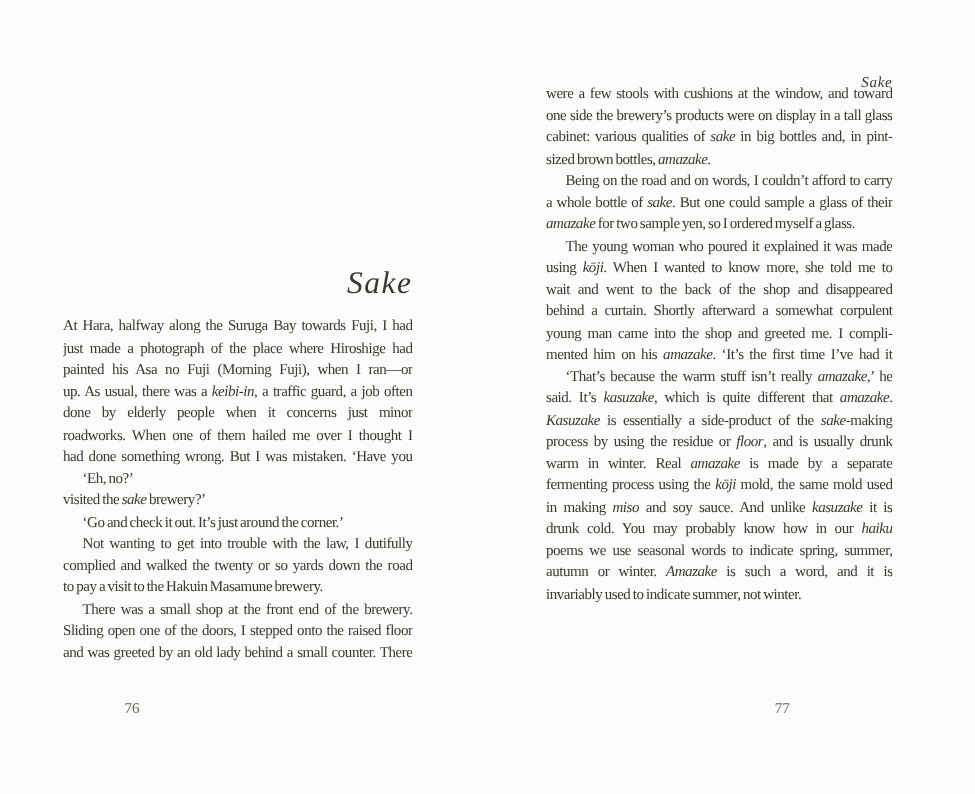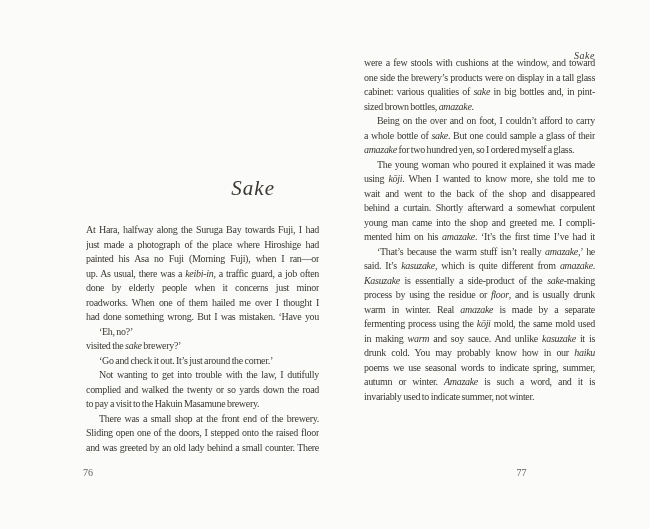--- a/index.html
+++ b/index.html
@@ -36,21 +36,21 @@
     letter-spacing:0.5px;
     color:var(--ink);
   }
   .textblock{
     position:absolute;
     font-size:10px;
     letter-spacing:-0.3px;
     word-spacing:-0.6px;
     color:var(--ink);
   }
-  .textblock.tb-left{left:42px;top:223px;width:233px;margin-left:44px;}
+  .textblock.tb-left{left:42px;top:211px;width:233px;}
   .textblock.tb-right{left:39px;top:56px;width:231px;}
   .line{
     text-align:justify;
     height:14.5px;
     line-height:14.5px;
     overflow:hidden;
   }
   
   .line:not(.last)::after{content:"";display:inline-block;width:100%;height:0;}
   .line.indent{text-indent:13px;}
@@ -92,36 +92,36 @@
     <div class="pagenum folio-left">76</div>
   </div>
 
   <div class="page right">
     <div class="running-head">Sake</div>
     <div class="textblock tb-right" id="right-lines">
         <div class="line"><span>were a few stools with cushions at the window, and toward</span></div>
         <div class="line"><span>one side the brewery’s products were on display in a tall glass</span></div>
         <div class="line"><span>cabinet: various qualities of </span><em>sake</em><span> in big bottles and, in pint-</span></div>
         <div class="line last"><span>sized brown bottles, </span><em>amazake</em><span>.</span></div>
-        <div class="line indent"><span>Being on the over and on foot, I couldn’t afford to carry</span></div>
+        <div class="line indent"><span>Being on the road and on words, I couldn’t afford to carry</span></div>
         <div class="line"><span>a whole bottle of </span><em>sake</em><span>. But one could sample a glass of their</span></div>
-        <div class="line last"><em>amazake</em><span> for two hundred yen, so I ordered myself a glass.</span></div>
+        <div class="line last"><em>amazake</em><span> for two sample yen, so I ordered myself a glass.</span></div>
         <div class="line indent"><span>The young woman who poured it explained it was made</span></div>
         <div class="line"><span>using </span><em>kōji</em><span>. When I wanted to know more, she told me to</span></div>
         <div class="line"><span>wait and went to the back of the shop and disappeared</span></div>
         <div class="line"><span>behind a curtain. Shortly afterward a somewhat corpulent</span></div>
         <div class="line"><span>young man came into the shop and greeted me. I compli-</span></div>
         <div class="line"><span>mented him on his </span><em>amazake</em><span>. ‘It’s the first time I’ve had it</span></div>
         <div class="line indent"><span>‘That’s because the warm stuff isn’t really </span><em>amazake</em><span>,’ he</span></div>
-        <div class="line"><span>said. It’s </span><em>kasuzake</em><span>, which is quite different from </span><em>amazake</em><span>.</span></div>
+        <div class="line"><span>said. It’s </span><em>kasuzake</em><span>, which is quite different that </span><em>amazake</em><span>.</span></div>
         <div class="line"><em>Kasuzake</em><span> is essentially a side-product of the </span><em>sake</em><span>-making</span></div>
         <div class="line"><span>process by using the residue or </span><em>floor</em><span>, and is usually drunk</span></div>
         <div class="line"><span>warm in winter. Real </span><em>amazake</em><span> is made by a separate</span></div>
         <div class="line"><span>fermenting process using the </span><em>kōji</em><span> mold, the same mold used</span></div>
-        <div class="line"><span>in making </span><em>warm</em><span> and soy sauce. And unlike </span><em>kasuzake</em><span> it is</span></div>
+        <div class="line"><span>in making </span><em>miso</em><span> and soy sauce. And unlike </span><em>kasuzake</em><span> it is</span></div>
         <div class="line"><span>drunk cold. You may probably know how in our </span><em>haiku</em></div>
         <div class="line"><span>poems we use seasonal words to indicate spring, summer,</span></div>
         <div class="line"><span>autumn or winter. </span><em>Amazake</em><span> is such a word, and it is</span></div>
         <div class="line last"><span>invariably used to indicate summer, not winter.</span></div>
       </div>
     <div class="pagenum folio-right">77</div>
   </div>
 
 </div>
 

